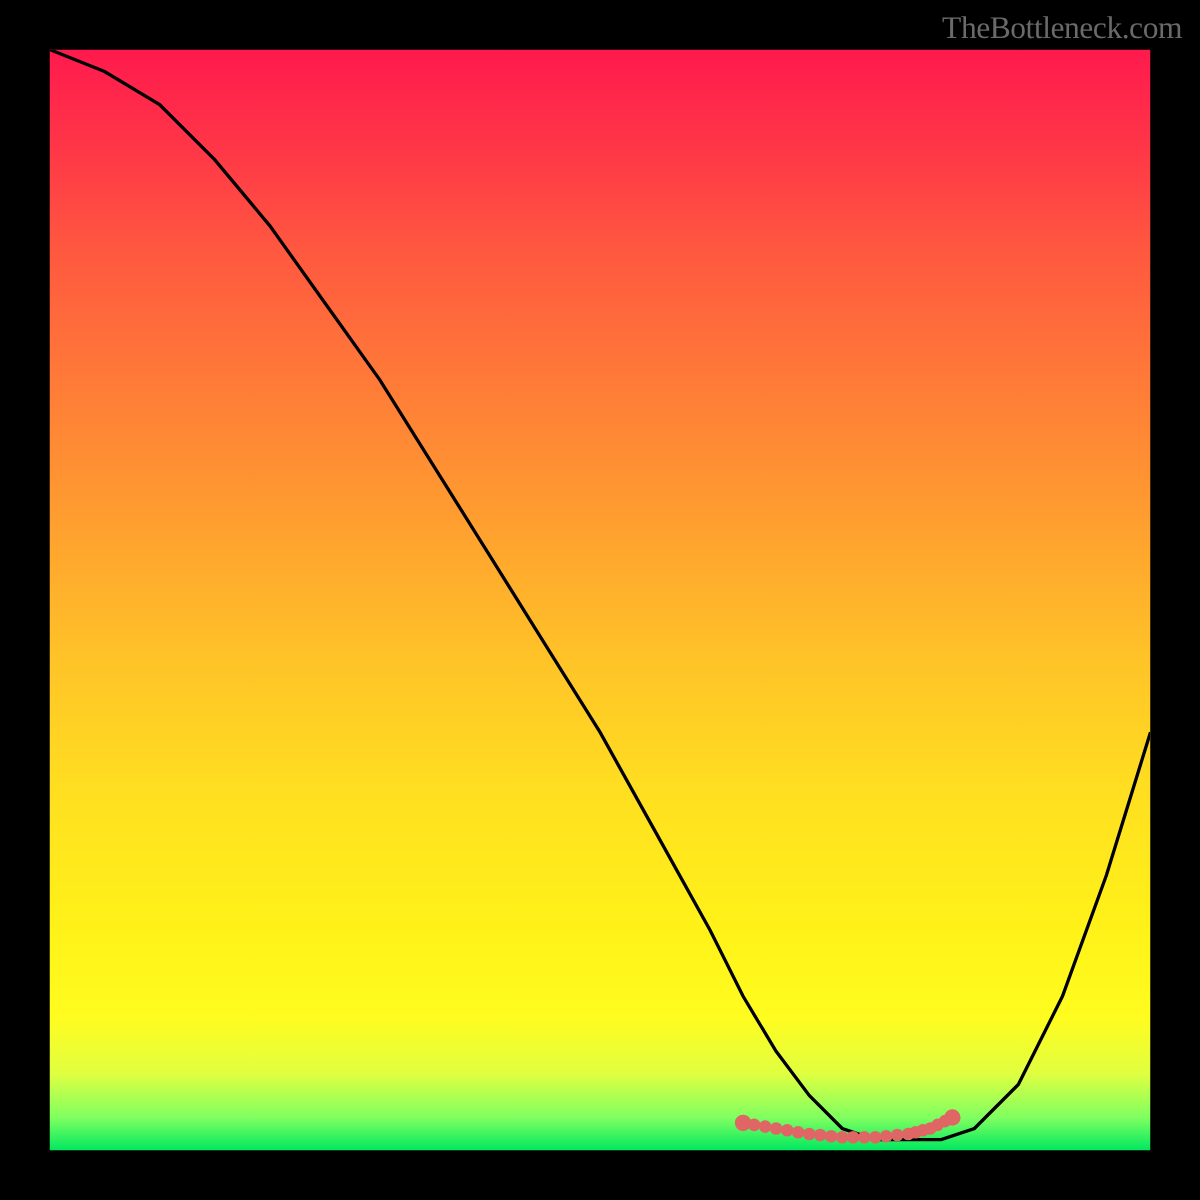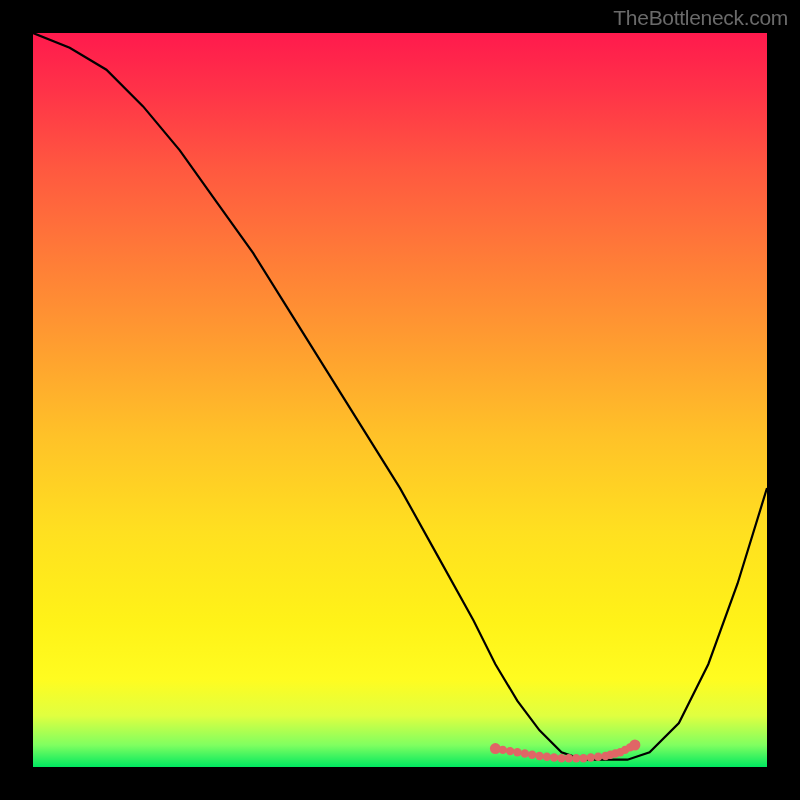--- a/index.html
+++ b/index.html
@@ -13,20 +13,21 @@
   }
   .watermark {
     position: absolute;
     top: 6px;
     right: 12px;
     color: #6a6a6a;
     font-size: 21px;
     font-weight: 500;
     z-index: 10;
     letter-spacing: -0.3px;
+    font-family: Liberation Serif, serif;
   }
   .plot-area {
     position: absolute;
     left: 33px;
     top: 33px;
     width: 734px;
     height: 734px;
     overflow: hidden;
   }
   .gradient-bg {

